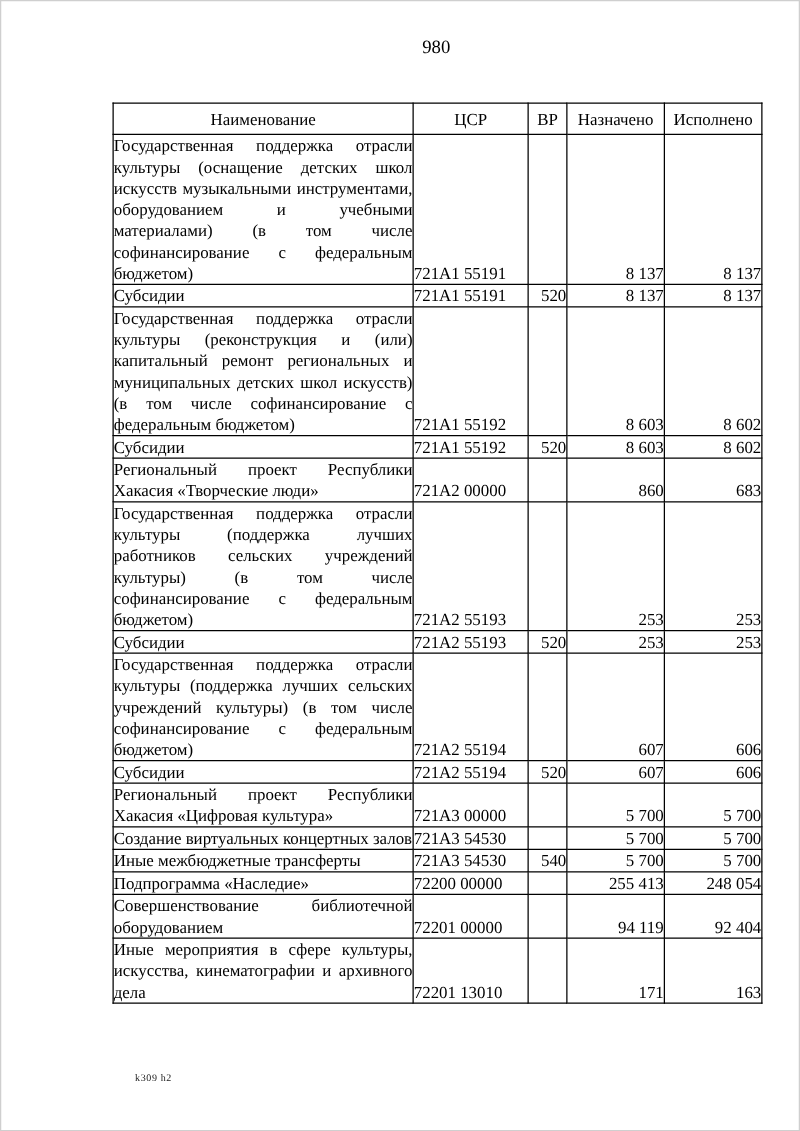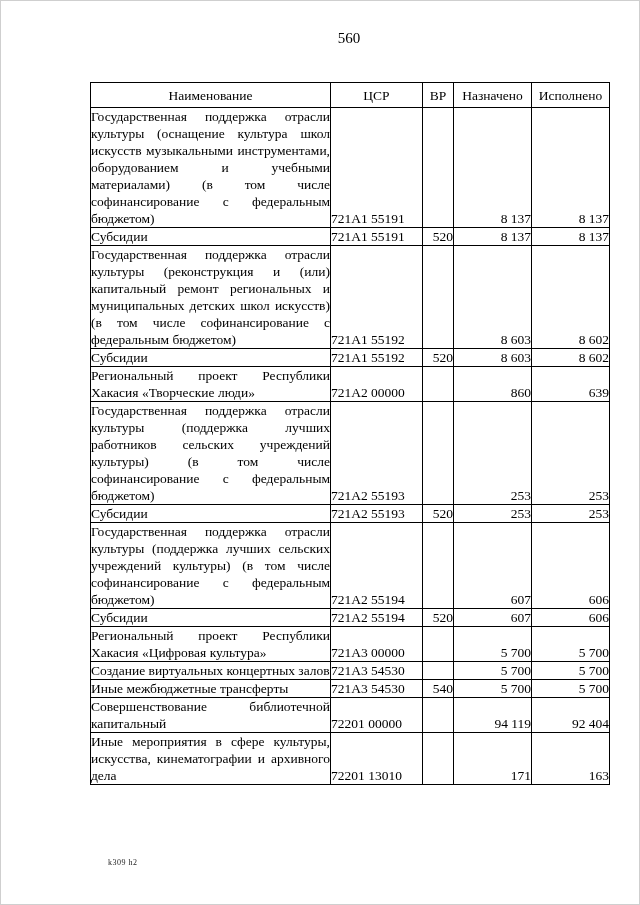--- a/index.html
+++ b/index.html
@@ -82,42 +82,42 @@
     letter-spacing: 0.5px;
     color: #222;
     margin-left: 12px;
   }
 </style>
 </head>
 <body>
 
 <div class="page">
 
-  <div class="page-number">560</div>
+  <div class="page-number">980</div>
 
   <table class="budget">
     <colgroup>
       <col class="c-name">
       <col class="c-csr">
       <col class="c-vr">
       <col class="c-asg">
       <col class="c-exe">
     </colgroup>
     <thead>
       <tr>
         <th>Наименование</th>
         <th>ЦСР</th>
         <th>ВР</th>
         <th>Назначено</th>
         <th>Исполнено</th>
       </tr>
     </thead>
     <tbody>
         <tr>
-          <td class="name-cell">Государственная поддержка отрасли культуры (оснащение культура школ искусств музыкальными инструментами, оборудованием и учебными материалами) (в том числе софинансирование с федеральным бюджетом)</td>
+          <td class="name-cell">Государственная поддержка отрасли культуры (оснащение детских школ искусств музыкальными инструментами, оборудованием и учебными материалами) (в том числе софинансирование с федеральным бюджетом)</td>
           <td class="csr-cell">721А1 55191</td>
           <td class="vr-cell"></td>
           <td class="num-cell">8 137</td>
           <td class="num-cell">8 137</td>
         </tr>
         <tr>
           <td class="name-cell">Субсидии</td>
           <td class="csr-cell">721А1 55191</td>
           <td class="vr-cell">520</td>
           <td class="num-cell">8 137</td>
@@ -135,21 +135,21 @@
           <td class="csr-cell">721А1 55192</td>
           <td class="vr-cell">520</td>
           <td class="num-cell">8 603</td>
           <td class="num-cell">8 602</td>
         </tr>
         <tr>
           <td class="name-cell">Региональный проект Республики Хакасия «Творческие люди»</td>
           <td class="csr-cell">721А2 00000</td>
           <td class="vr-cell"></td>
           <td class="num-cell">860</td>
-          <td class="num-cell">639</td>
+          <td class="num-cell">683</td>
         </tr>
         <tr>
           <td class="name-cell">Государственная поддержка отрасли культуры (поддержка лучших работников сельских учреждений культуры) (в том числе софинансирование с федеральным бюджетом)</td>
           <td class="csr-cell">721А2 55193</td>
           <td class="vr-cell"></td>
           <td class="num-cell">253</td>
           <td class="num-cell">253</td>
         </tr>
         <tr>
           <td class="name-cell">Субсидии</td>
@@ -187,21 +187,28 @@
           <td class="num-cell">5 700</td>
         </tr>
         <tr>
           <td class="name-cell">Иные межбюджетные трансферты</td>
           <td class="csr-cell">721А3 54530</td>
           <td class="vr-cell">540</td>
           <td class="num-cell">5 700</td>
           <td class="num-cell">5 700</td>
         </tr>
         <tr>
-          <td class="name-cell">Совершенствование библиотечной капитальный</td>
+          <td class="name-cell">Подпрограмма «Наследие»</td>
+          <td class="csr-cell">72200 00000</td>
+          <td class="vr-cell"></td>
+          <td class="num-cell">255 413</td>
+          <td class="num-cell">248 054</td>
+        </tr>
+        <tr>
+          <td class="name-cell">Совершенствование библиотечной оборудованием</td>
           <td class="csr-cell">72201 00000</td>
           <td class="vr-cell"></td>
           <td class="num-cell">94 119</td>
           <td class="num-cell">92 404</td>
         </tr>
         <tr>
           <td class="name-cell">Иные мероприятия в сфере культуры, искусства, кинематографии и архивного дела</td>
           <td class="csr-cell">72201 13010</td>
           <td class="vr-cell"></td>
           <td class="num-cell">171</td>

